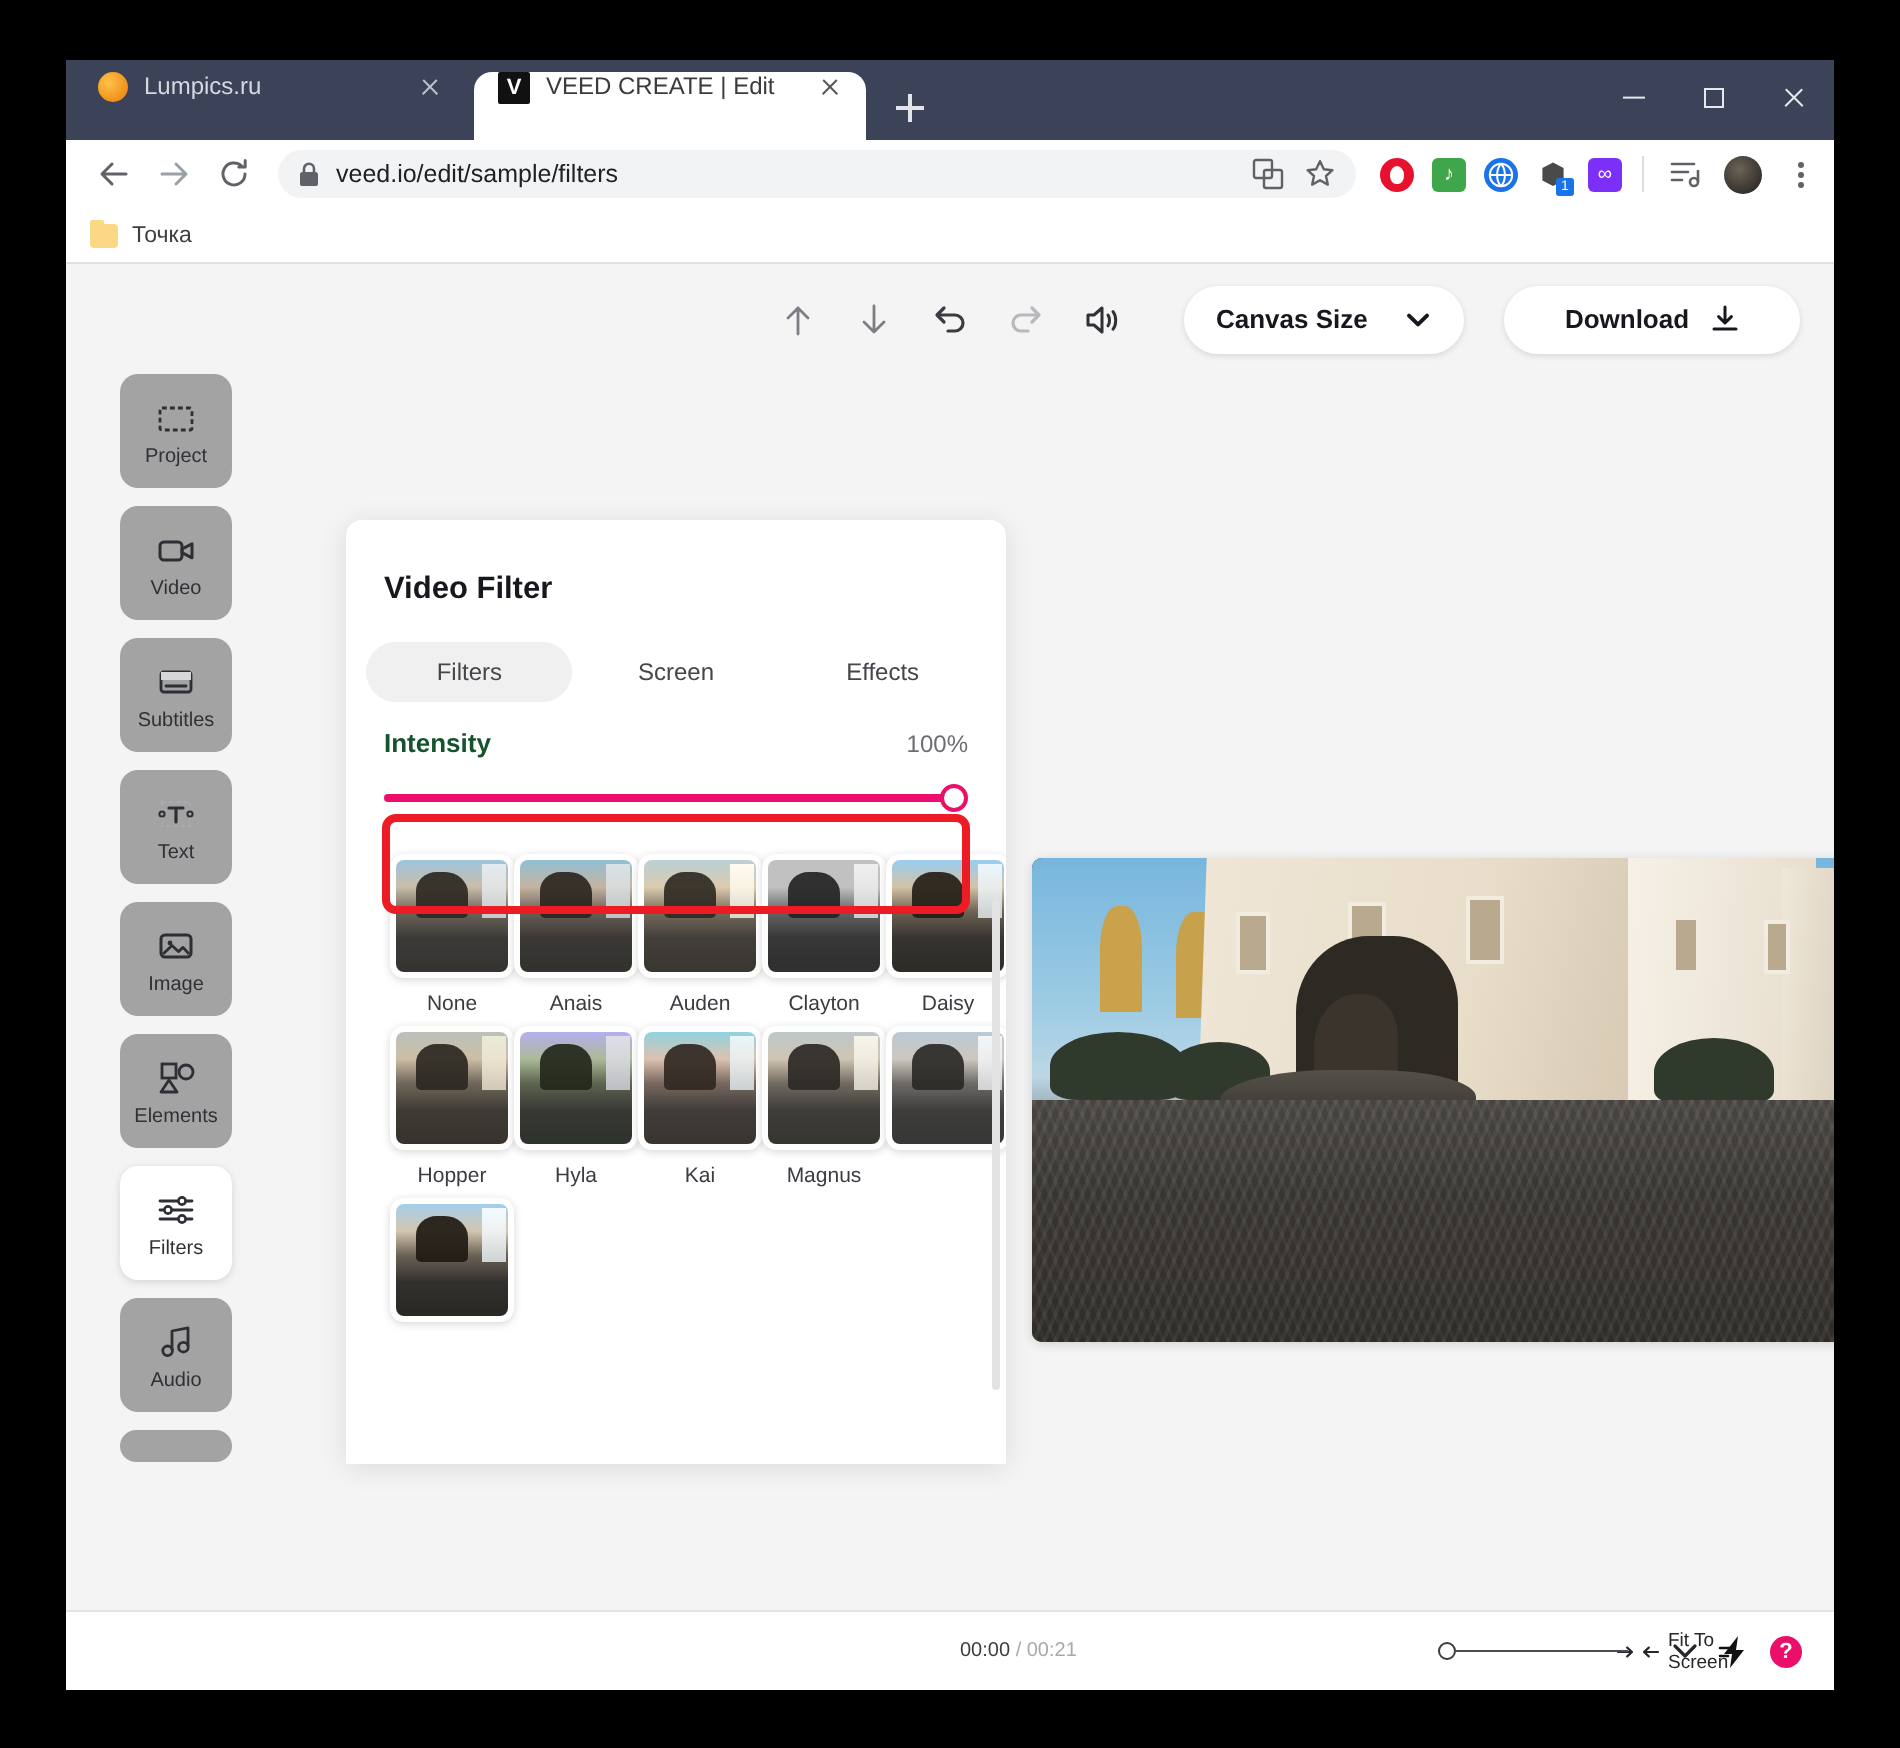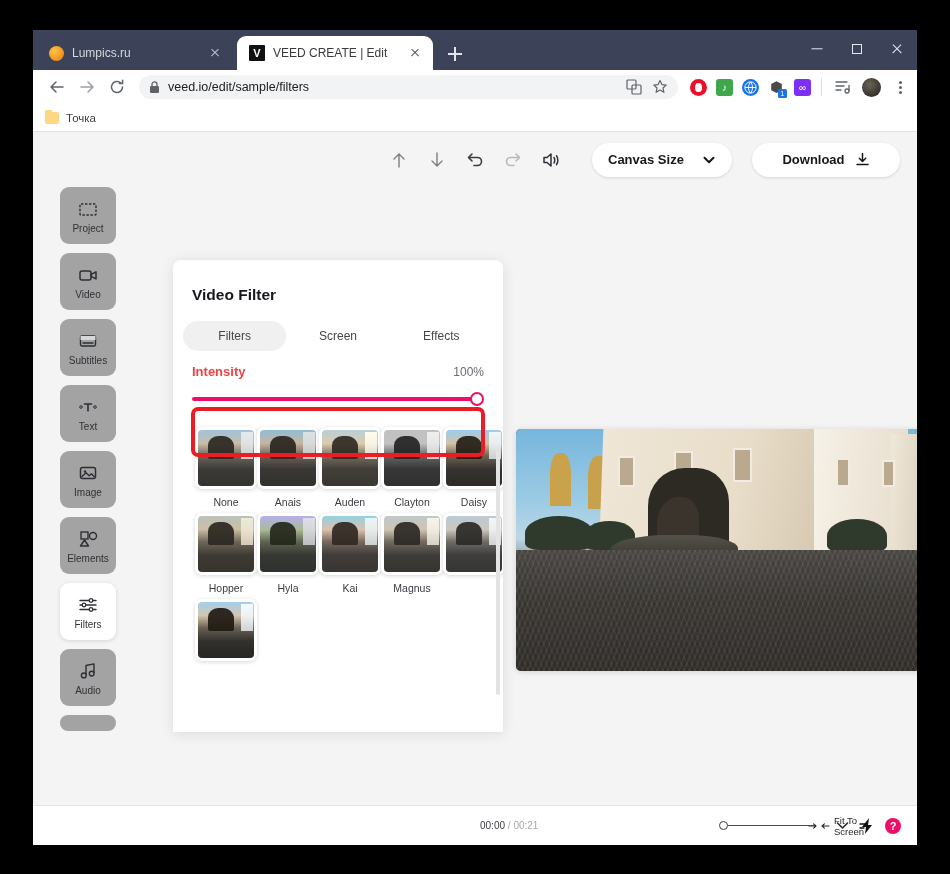--- a/index.html
+++ b/index.html
@@ -17,21 +17,21 @@
     width: 884px; height: 815px;
     background: #3c4257;
     border-radius: 0;
     overflow: hidden;
   }
 
   
   .tabstrip { position: relative; height: 40px; background: #3c4257; }
   .tab {
     position: absolute; top: 6px; height: 34px;
-    display: flex; align-items: center; gap: 8px;
+    display: flex; gap: 8px;
     padding: 0 10px 0 12px;
     border-radius: 8px 8px 0 0;
     font-size: 12px;
   }
   .tab.inactive { left: 4px; width: 196px; color: #d5d8e0; }
   .tab.active {
     left: 204px; width: 196px; background: #fff; color: #3b3b3b;
     border-radius: 9px 9px 0 0;
   }
   .favicon-circle {
@@ -174,21 +174,21 @@
   }
   .panel-title { font-size: 15.5px; font-weight: bold; color: #16181d; padding: 26px 0 0 19px; }
   .tabs { display: flex; margin: 17px 10px 0 10px; }
   .ftab {
     flex: 1 1 0; text-align: center; font-size: 12px; color: #44464b;
     padding: 8px 0; border-radius: 16px;
   }
   .ftab.active { background: #f0f0f1; }
   .intensity-row { margin: 13px 19px 0 19px; }
   .intensity-head { display: flex; justify-content: space-between; align-items: baseline; }
-  .intensity-label { font-size: 13px; font-weight: bold; color: #ef4444; }
+  .intensity-label { font-size: 13px; font-weight: bold; color: #14532d; }
   .intensity-val { font-size: 12px; color: #6b6d73; }
   .slider { position: relative; margin-top: 13px; height: 14px; }
   .slider-track {
     position: absolute; left: 0; right: 8px; top: 5px; height: 4px;
     background: #eb0f69; border-radius: 2px;
   }
   .slider-knob {
     position: absolute; right: 0; top: 0; width: 14px; height: 14px;
     background: #fff; border: 2px solid #eb0f69; border-radius: 50%;
   }

